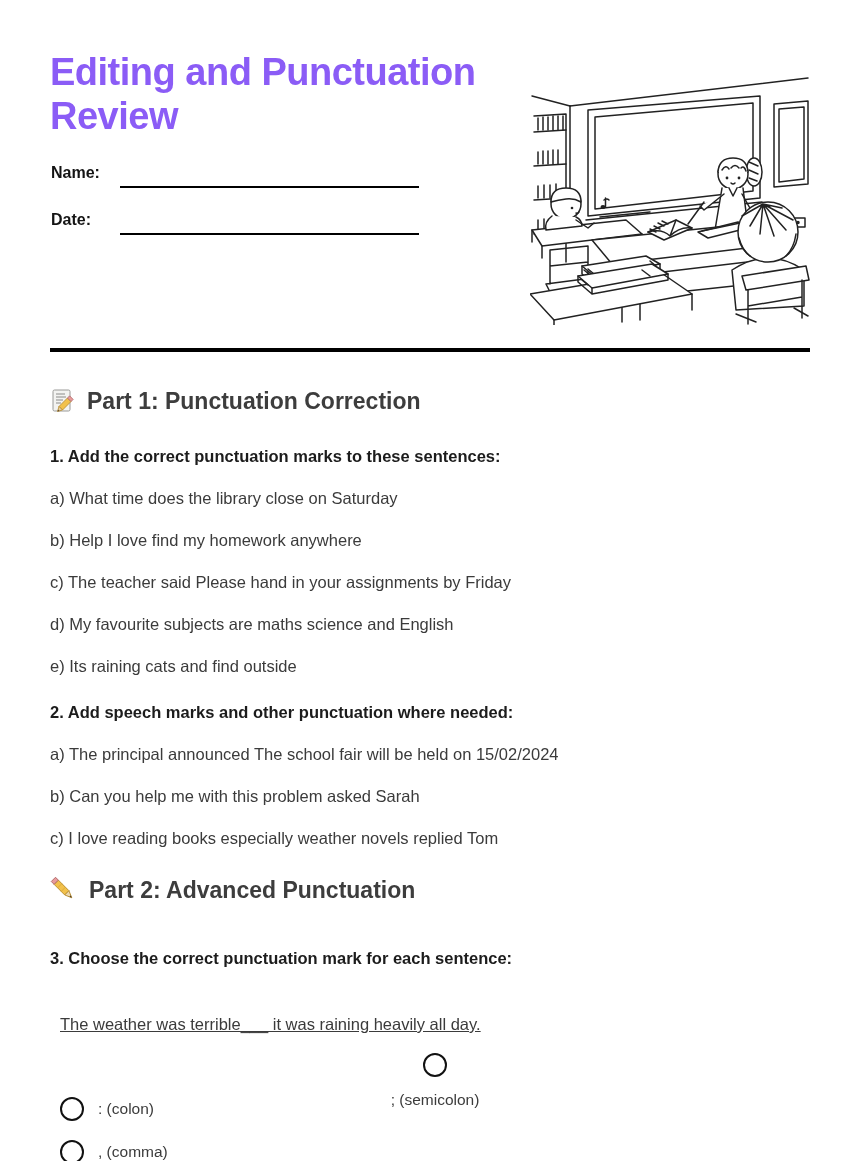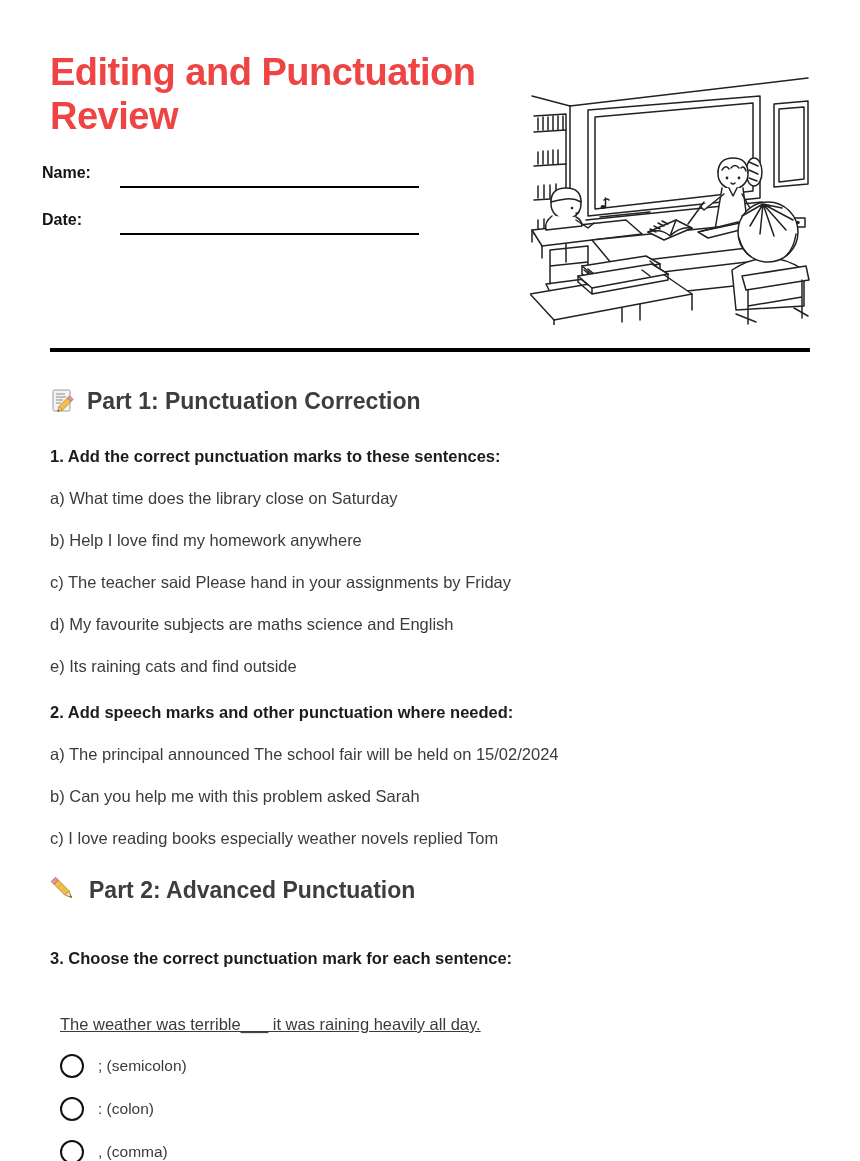--- a/index.html
+++ b/index.html
@@ -9,24 +9,24 @@
     font-family: "Liberation Sans", sans-serif;
     color: #3b3b3b;
     position: relative;
     overflow: hidden;
   }
   .page { position: absolute; inset: 0; }
 
   .title {
     position: absolute; left: 50px; top: 50px; width: 480px;
     font-size: 38px; line-height: 1.16; font-weight: 700;
-    color: #ef4444; letter-spacing: -0.5px;
+    color: #8b5cf6; letter-spacing: -0.5px;
   }
   .field-label {
-    position: absolute; left: 42px;
+    position: absolute; left: 51px;
     font-size: 16px; font-weight: 700; color: #141414;
   }
   .name-label { top: 164px; }
   .date-label { top: 211px; }
   .fill-line {
     position: absolute; left: 120px; width: 299px; height: 22px;
     border-bottom: 2px solid #000;
     font-size: 15px; color: #1a1a1a;
   }
   .name-line { top: 166px; }
@@ -60,21 +60,21 @@
 
   p.sentence {
     font-size: 16.5px; line-height: 22px; color: #3b3b3b; margin-top: 20px;
   }
   p.mcq-sentence { margin-top: 44px; padding-left: 10px; text-decoration: underline; }
 
   .option-row {
     display: flex; align-items: center; gap: 14px;
     margin: 17px 0 0 10px; height: 26px;
   }
-  .option-row:first-of-type { margin-top: 18px; }
+  .option-row:first-of-type { margin-top: 18px; flex-direction: column; }
   .radio-circle {
     width: 24px; height: 24px; border: 2.5px solid #111; border-radius: 50%;
     background: #fff; flex: 0 0 auto; cursor: pointer;
   }
   .option-label { font-size: 15.5px; color: #3b3b3b; }
 </style>
 </head>
 <body>
 
 <div class="page">

